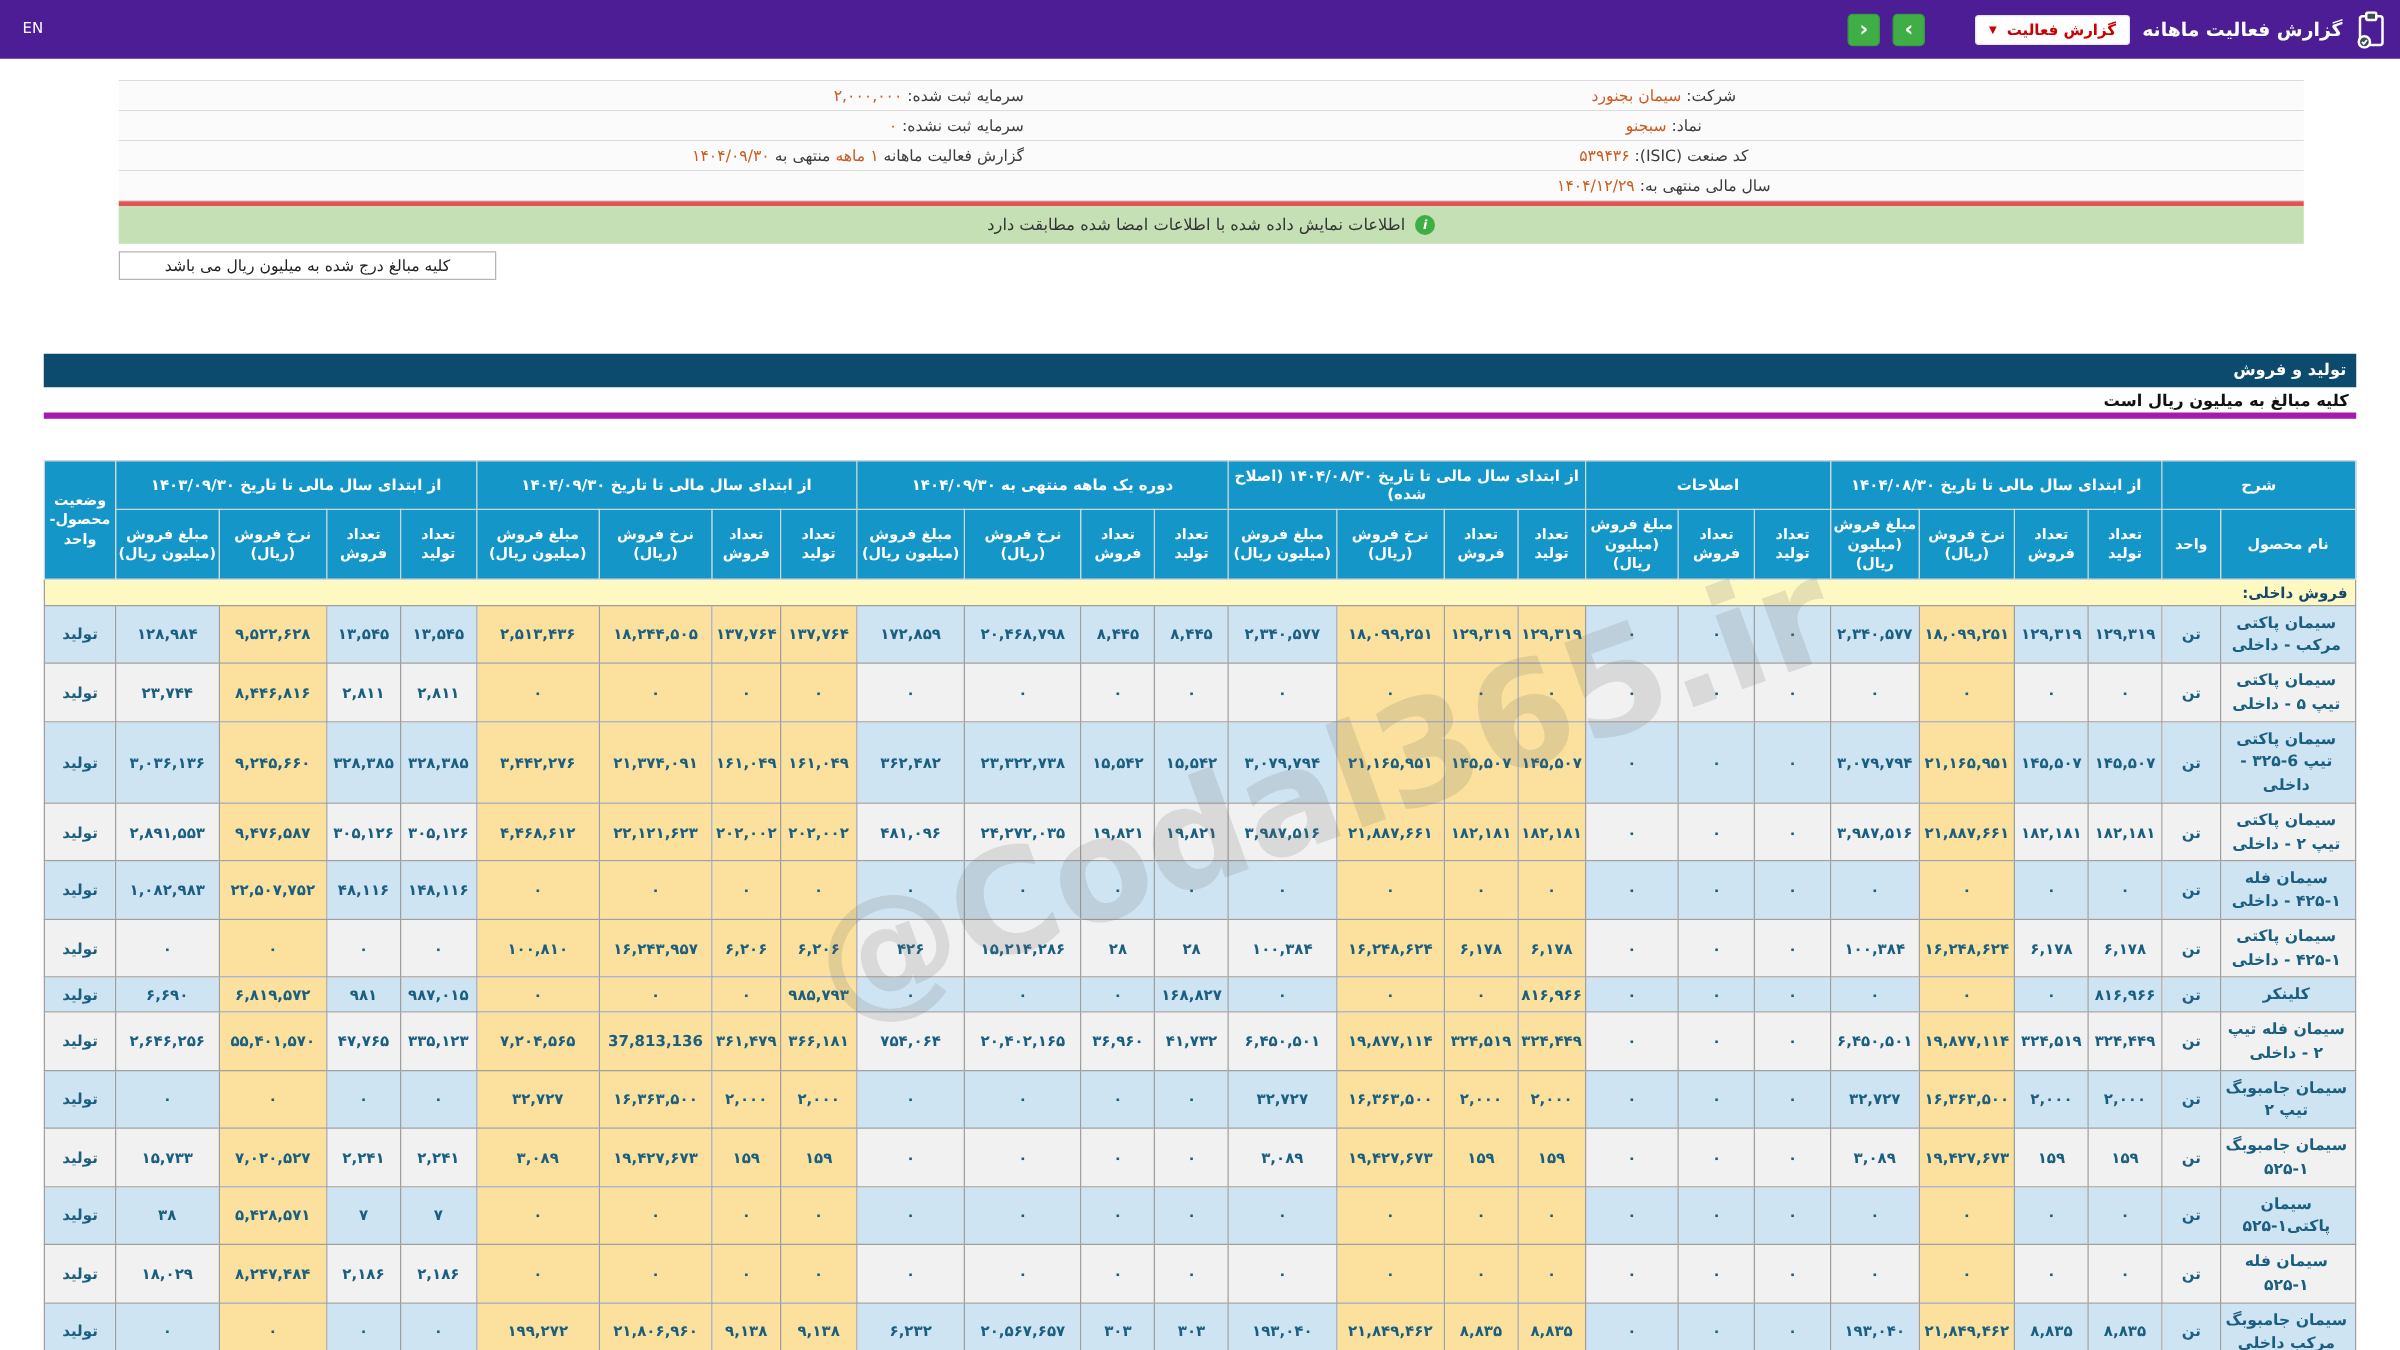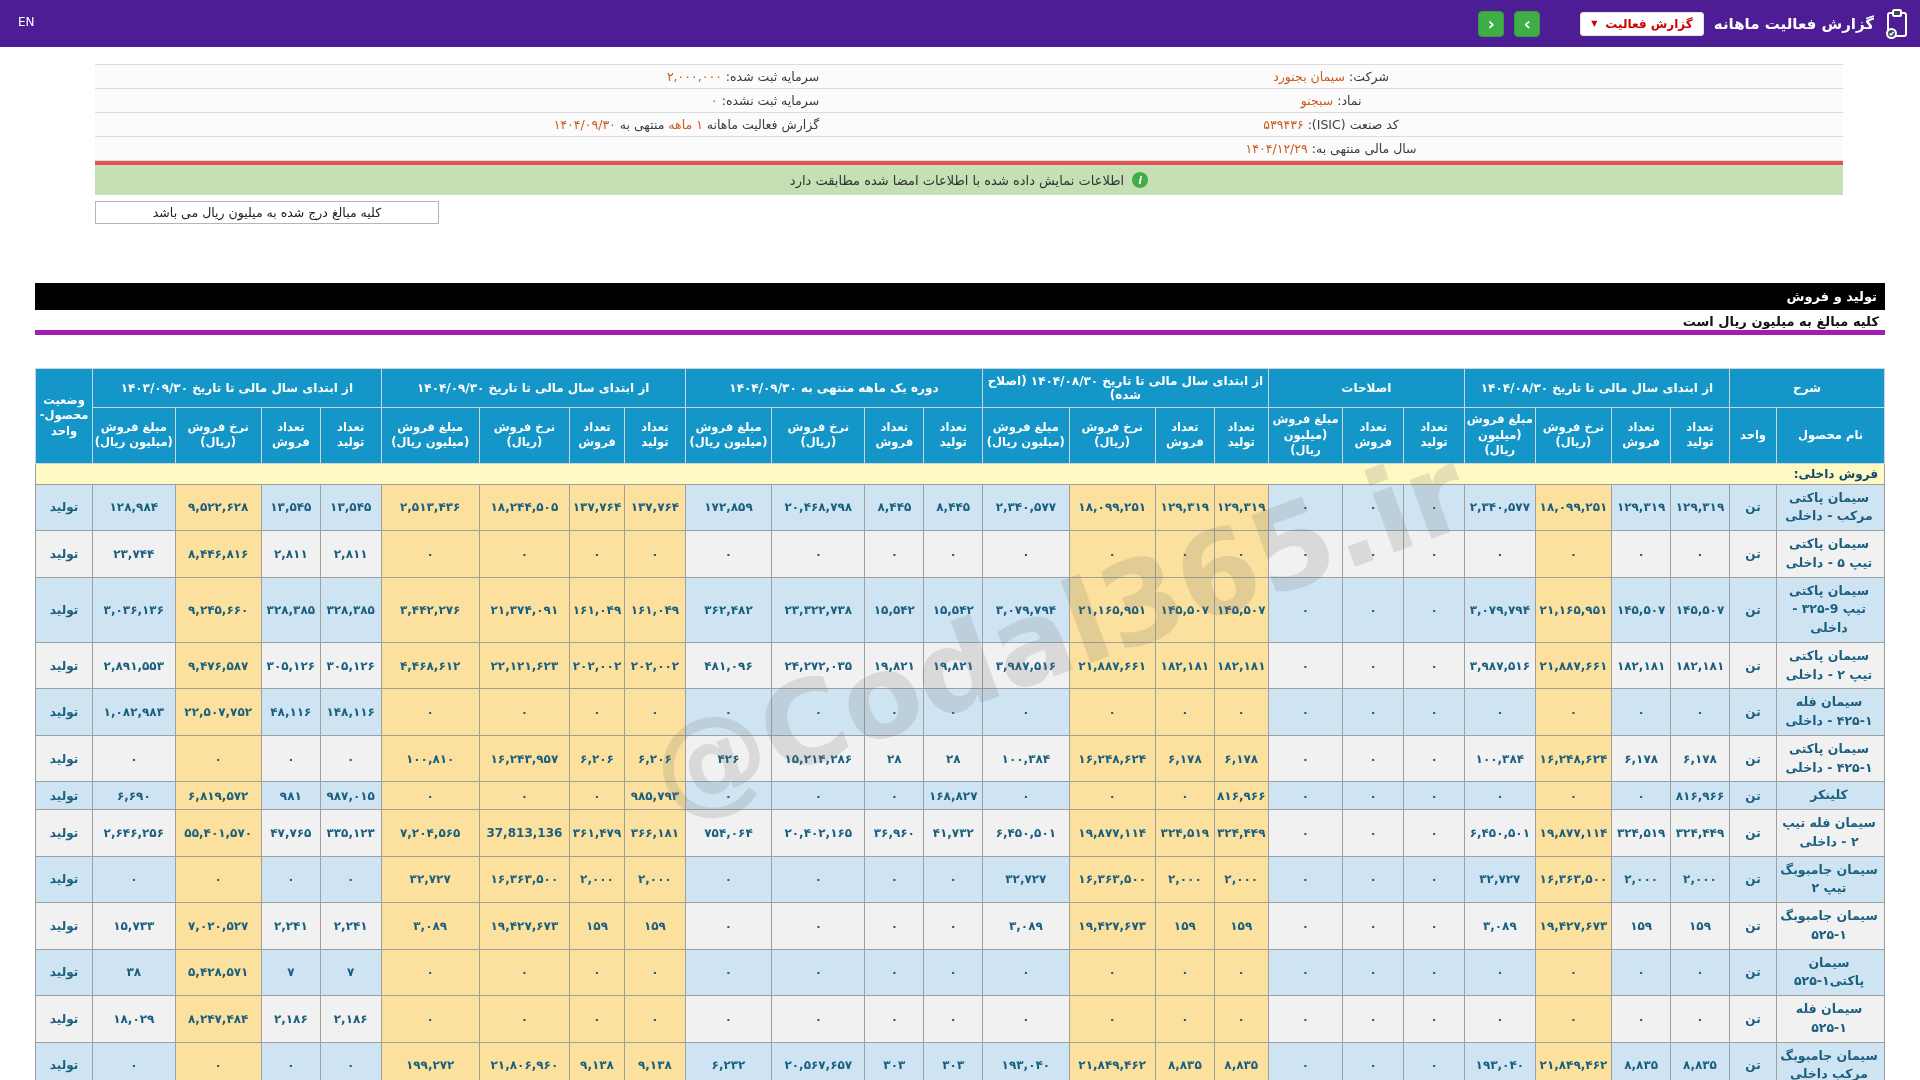--- a/index.html
+++ b/index.html
@@ -26,24 +26,24 @@
   .info-row { display:flex; height:24px; align-items:center; background:#fbfbfb; border-bottom:1px solid #dcdcdc; }
   .cell-r { width:58%;text-align:center; } .cell-l { width:42%; }
   .info-row > div { font-size:12.5px; color:#3c3c3c; padding-right:10px; white-space:nowrap; }
   .val { color:#cd5a1e; }
   
   .redline { position:absolute; top:161px; left:95px; width:1748px; height:4px; background:#e25454; }
   .notice { position:absolute; top:165px; left:95px; width:1748px; height:30px; background:#c5e0b4;
             display:flex; align-items:center; justify-content:center; gap:8px; font-size:13px; color:#333; }
   .info-ic { width:16px; height:16px; border-radius:50%; background:#3fae46; color:#fff; font-size:10px;
              font-weight:bold; display:inline-flex; align-items:center; justify-content:center; font-style:italic; }
-  .unitbox { position:absolute; top:201px; left:95px; width:344px; height:23px; background:#fff;
+  .unitbox { position:absolute; top:201px; left:95px; width:302px; height:23px; background:#fff;
              border:1px solid #b5b5b5; text-align:center; line-height:21px; font-size:12.5px; color:#222; }
   
-  .secbar { position:absolute; top:283px; left:35px; width:1850px; height:27px; background:#000000;
+  .secbar { position:absolute; top:283px; left:35px; width:1850px; height:27px; background:#0c4a6e;
             color:#fff; font-weight:bold; font-size:13px; line-height:27px; padding-right:8px; }
   .secnote { position:absolute; top:310px; left:35px; width:1850px; height:25px; background:#fff;
              border-bottom:5px solid #a21caf; color:#111; font-weight:bold; font-size:13px;
              line-height:24px; padding-right:6px; }
   
   .twrap { position:absolute; top:368px; left:35px; width:1850px; }
   table { width:100%; border-collapse:collapse; table-layout:fixed; }
   th { background:#1496c8; color:#fff; border:1px solid #cfd6da; font-weight:bold; }
   th.gh { font-size:12px; padding:5px 2px; height:30px; }
   th.sh { font-size:11.5px; padding:4px 1px; height:44px; white-space:pre-line; line-height:1.35; }
@@ -275,21 +275,21 @@
           <td class="yl">۰</td>
           <td class="yl">۰</td>
           <td class="yl">۰</td>
           <td>۲,۸۱۱</td>
           <td>۲,۸۱۱</td>
           <td class="yl">۸,۴۴۶,۸۱۶</td>
           <td>۲۳,۷۴۴</td>
           <td>تولید</td>
         </tr>
         <tr class="odd">
-          <td class="c-name">سیمان پاکتی تیپ 9-۳۲۵ - داخلی</td>
+          <td class="c-name">سیمان پاکتی تیپ 6-۳۲۵ - داخلی</td>
           <td>تن</td>
           <td>۱۴۵,۵۰۷</td>
           <td>۱۴۵,۵۰۷</td>
           <td class="yl">۲۱,۱۶۵,۹۵۱</td>
           <td>۳,۰۷۹,۷۹۴</td>
           <td>۰</td>
           <td>۰</td>
           <td>۰</td>
           <td class="yl">۱۴۵,۵۰۷</td>
           <td class="yl">۱۴۵,۵۰۷</td>

